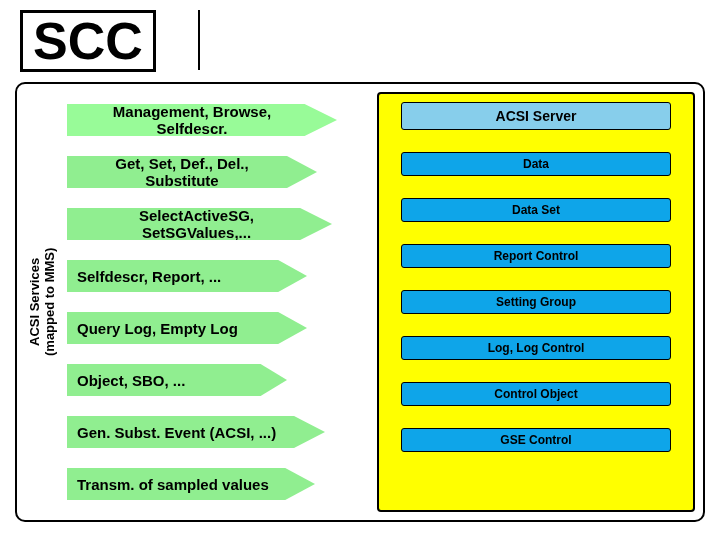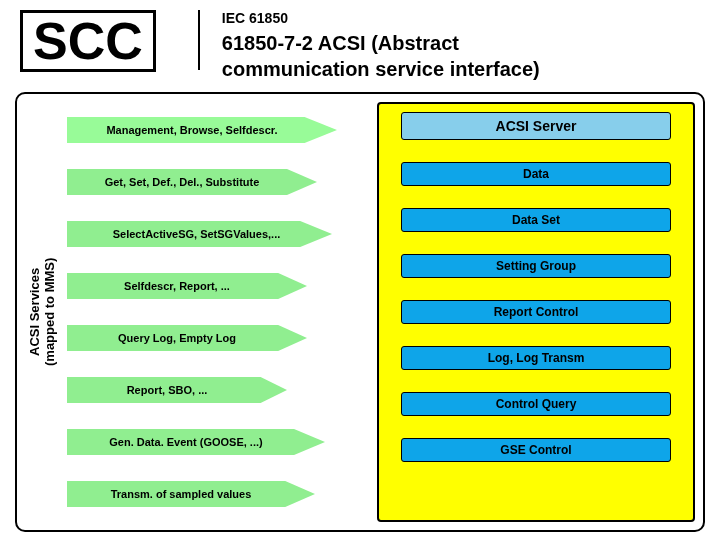--- a/index.html
+++ b/index.html
@@ -103,25 +103,25 @@
 
     
     .arrow-row {
       display: flex;
       align-items: center;
       margin: 2px 0;
     }
 
     .arrow-shape {
       position: relative;
-      height: 26px;
+      height: 32px;
       display: flex;
       align-items: center;
-      justify-content: center;
-      font-size: 11px;
+      justify-content: flex-start;
+      font-size: 15px;
       font-weight: bold;
       color: #000;
       text-align: center;
     }
 
     
     .arrow-right {
       background: #90EE90;
       clip-path: polygon(0% 0%, 88% 0%, 100% 50%, 88% 100%, 0% 100%);
       padding: 0 30px 0 10px;
@@ -167,27 +167,20 @@
     }
   </style>
 </head>
 <body>
 
 <div class="page-container">
 
   <div class="header">
     <div class="scc-logo">SCC</div>
     <div class="header-divider"></div>
-    <div style="display:flex; flex-direction:column;">
-      <span class="iec-label">IEC 61850</span>
-      <div class="header-title">
-        <div>61850-7-2 ACSI (Abstract</div>
-        <div>communication service interface)</div>
-      </div>
-    </div>
   </div>
 
   <div class="diagram">
 
     <div class="left-label">
       <span>ACSI Services<br>(mapped to MMS)</span>
     </div>
 
     <div class="services-panel">
 
@@ -216,46 +209,46 @@
       </div>
 
       <div class="arrow-row">
         <div class="arrow-shape arrow-right" style="background:#90EE90; width:240px;">
           <span>Query Log, Empty Log</span>
         </div>
       </div>
 
       <div class="arrow-row">
         <div class="arrow-shape arrow-right" style="background:#90EE90; width:220px;">
-          <span>Report, SBO, ...</span>
+          <span>Object, SBO, ...</span>
         </div>
       </div>
 
       <div class="arrow-row">
         <div class="arrow-shape arrow-right" style="background:#90EE90; width:258px;">
-          <span>Gen. Data. Event (GOOSE, ...)</span>
+          <span>Gen. Subst. Event (ACSI, ...)</span>
         </div>
       </div>
 
       <div class="arrow-row">
         <div class="arrow-shape arrow-right" style="background:#90EE90; width:248px;">
           <span>Transm. of sampled values</span>
         </div>
       </div>
 
     </div>
 
     <div class="server-panel">
       <div class="server-title-box">ACSI Server</div>
       <div class="server-item-box">Data</div>
       <div class="server-item-box">Data Set</div>
+      <div class="server-item-box">Report Control</div>
       <div class="server-item-box">Setting Group</div>
-      <div class="server-item-box">Report Control</div>
-      <div class="server-item-box">Log, Log Transm</div>
-      <div class="server-item-box">Control Query</div>
+      <div class="server-item-box">Log, Log Control</div>
+      <div class="server-item-box">Control Object</div>
       <div class="server-item-box">GSE Control</div>
     </div>
 
   </div>
 
   <div class="footer">
     
     
   </div>
 

